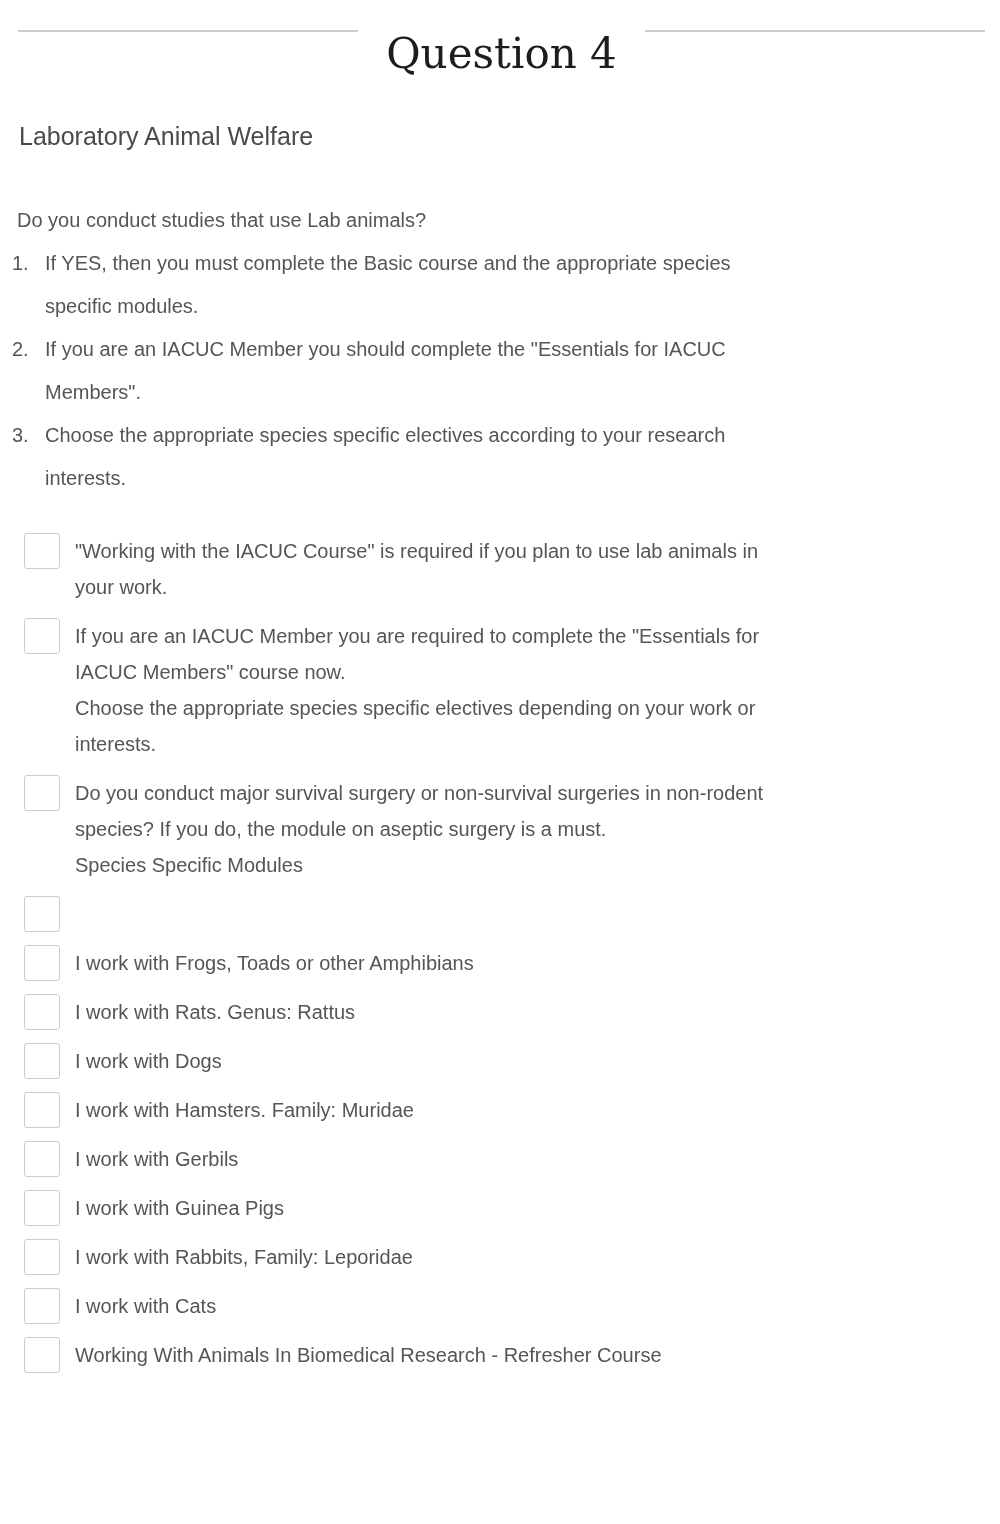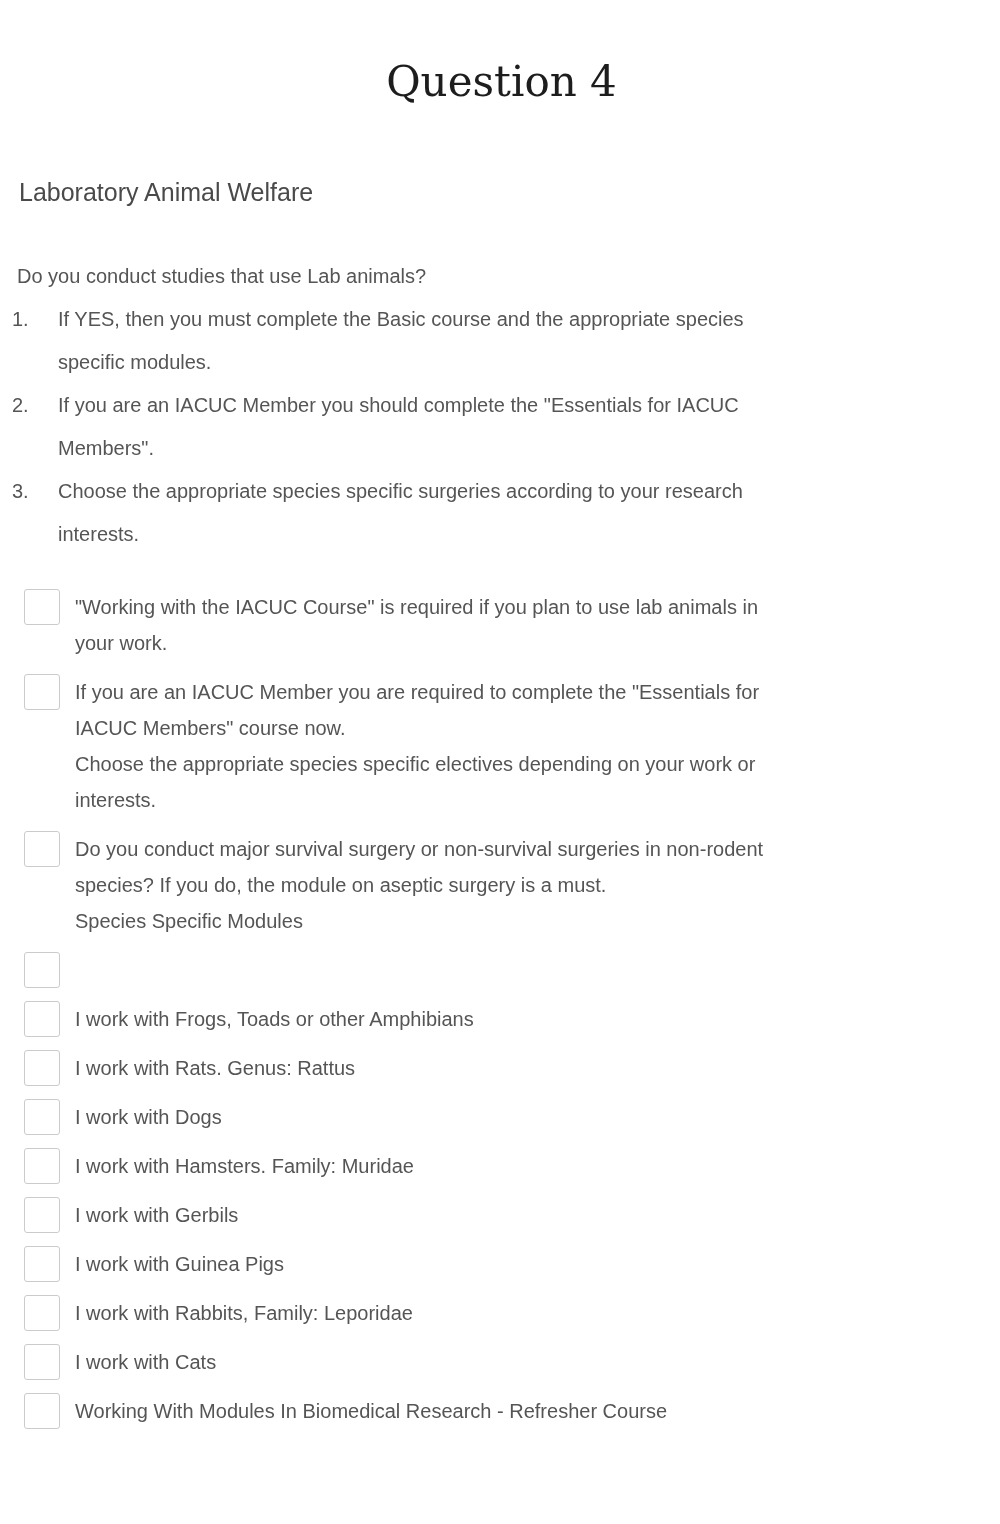--- a/index.html
+++ b/index.html
@@ -10,24 +10,22 @@
     color: #555555;
   }
   .page {
     width: 1000px;
     min-height: 1524px;
     background: #ffffff;
     overflow: hidden;
   }
   .title-row {
     display: flex;
-    align-items: center;
     gap: 28px;
     margin: 30px 15px 0 18px;
-    flex-direction: column;
   }
   .title-line {
     flex: 1;
     height: 2px;
     background: #cccccc;
   }
   .page-title {
     font-family: "DejaVu Serif", "Liberation Serif", serif;
     font-weight: 500;
     font-size: 42px;
@@ -58,21 +56,20 @@
     display: flex;
     align-items: flex-start;
   }
   .intro-num {
     flex: 0 0 45px;
     padding-left: 12px;
   }
   .intro-text {
     white-space: pre-line;
     padding-right: 30px;
-    margin-left: 13px;
   }
   .options {
     margin-top: 33px;
     padding: 0 40px 30px 24px;
   }
   .option-row {
     display: flex;
     align-items: flex-start;
     gap: 15px;
     margin-bottom: 13px;
@@ -116,21 +113,21 @@
   </li>
 
   <li class="intro-item">
     <span class="intro-num">2.</span>
     <span class="intro-text">If you are an IACUC Member you should complete the "Essentials for IACUC
 Members".</span>
   </li>
 
   <li class="intro-item">
     <span class="intro-num">3.</span>
-    <span class="intro-text">Choose the appropriate species specific surgeries according to your research
+    <span class="intro-text">Choose the appropriate species specific electives according to your research
 interests.</span>
   </li>
 </ol>
   </div>
 
   <div class="options">
   <div class="option-row">
     <span class="checkbox"></span>
     <span class="option-label">"Working with the IACUC Course" is required if you plan to use lab animals in
 your work.</span>
@@ -191,17 +188,17 @@
   </div>
 
   <div class="option-row">
     <span class="checkbox"></span>
     <span class="option-label">I work with Cats</span>
   </div>
 
 
   <div class="option-row">
     <span class="checkbox"></span>
-    <span class="option-label">Working With Modules In Biomedical Research - Refresher Course</span>
+    <span class="option-label">Working With Animals In Biomedical Research - Refresher Course</span>
   </div>
 </div>
 
 </div>
 
 </body></html>

